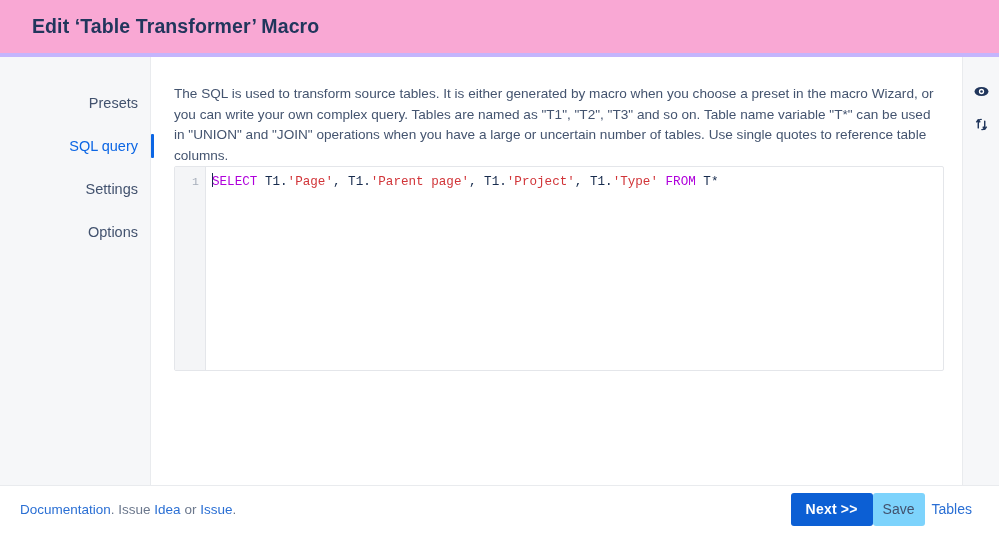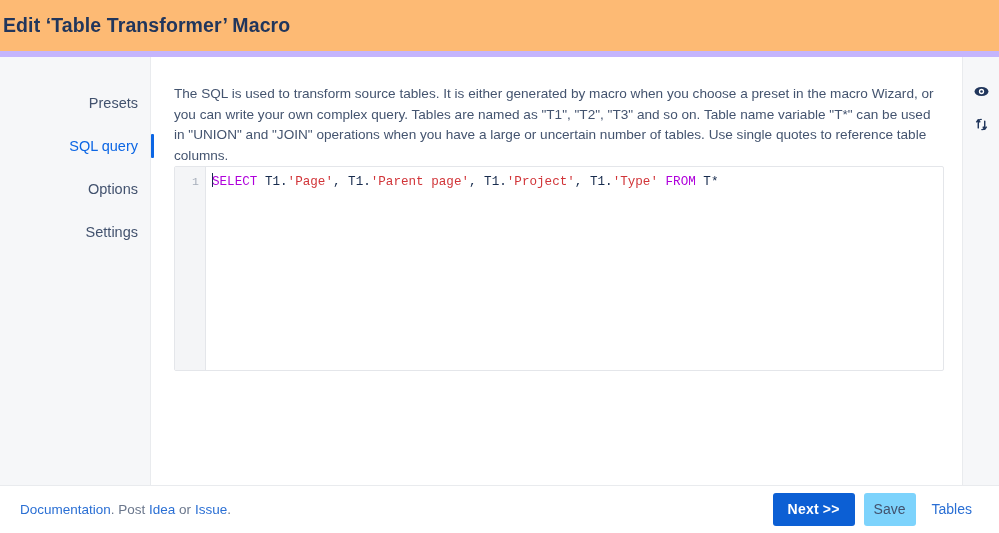--- a/index.html
+++ b/index.html
@@ -23,25 +23,25 @@
     height: 533px;
     background: #ffffff;
     display: flex;
     flex-direction: column;
   }
 
   
   .dialog-header {
     height: 57px;
     flex: 0 0 57px;
-    background: #fdba74;
-    border-bottom: 6px solid #c4b5fd;
-    display: flex;
-    align-items: center;
-    padding: 0 3px;
+    background: #f9a8d4;
+    border-bottom: 4px solid #c4b5fd;
+    display: flex;
+    align-items: center;
+    padding: 0 32px;
   }
   .dialog-title {
     font-size: 19.5px;
     font-weight: 700;
     color: #21365c;
     letter-spacing: 0.1px;
     white-space: nowrap;
   }
 
   
@@ -199,21 +199,20 @@
   }
   .link {
     color: #2a6fd4;
     text-decoration: none;
     cursor: pointer;
   }
 
   .footer-actions {
     display: flex;
     align-items: center;
-    gap: 9px;
   }
   .btn {
     font-family: "Liberation Sans", sans-serif;
     border: none;
     cursor: pointer;
     border-radius: 3px;
     font-size: 14px;
   }
   .btn-primary {
     background: #0c5fd4;
@@ -245,24 +244,24 @@
   <div class="dialog-body">
 
     <div class="sidebar">
       <div class="nav-item">
         <span>Presets</span>
       </div>
       <div class="nav-item active">
         <span>SQL query</span>
       </div>
       <div class="nav-item">
+        <span>Settings</span>
+      </div>
+      <div class="nav-item">
         <span>Options</span>
-      </div>
-      <div class="nav-item">
-        <span>Settings</span>
       </div>
     </div>
 
     <div class="main">
       <p class="description">The SQL is used to transform source tables. It is either generated by macro when you choose a preset in the macro Wizard, or you can write your own complex query. Tables are named as "T1", "T2", "T3" and so on. Table name variable "T*" can be used in "UNION" and "JOIN" operations when you have a large or uncertain number of tables. Use single quotes to reference table columns.</p>
 
       <div class="editor">
         <div class="gutter">
           <div class="gutter-num">1</div>
         </div>
@@ -288,21 +287,21 @@
           <path d="M13.8 14.4 A4 4 0 0 1 10.4 16.0" stroke="#21365c" stroke-width="1.7" fill="none" stroke-linecap="round"></path>
           <path d="M4.0 7.6 L6.2 4.4 L8.4 7.6" fill="none" stroke="#21365c" stroke-width="1.7" stroke-linejoin="round"></path>
           <path d="M11.6 12.4 L13.8 15.6 L16.0 12.4" fill="none" stroke="#21365c" stroke-width="1.7" stroke-linejoin="round"></path>
         </svg>
       </button>
     </div>
 
   </div>
 
   <div class="dialog-footer">
-    <div class="footer-links"><span class="link">Documentation</span><span>. Post </span><span class="link">Idea</span><span> or </span><span class="link">Issue</span><span>.</span></div>
+    <div class="footer-links"><span class="link">Documentation</span><span>. Issue </span><span class="link">Idea</span><span> or </span><span class="link">Issue</span><span>.</span></div>
 
     <div class="footer-actions">
       <button class="btn btn-primary">Next &gt;&gt;</button>
       <button class="btn btn-subtle">Save</button>
       <button class="btn btn-link">Tables</button>
     </div>
   </div>
 
 </div>
 

